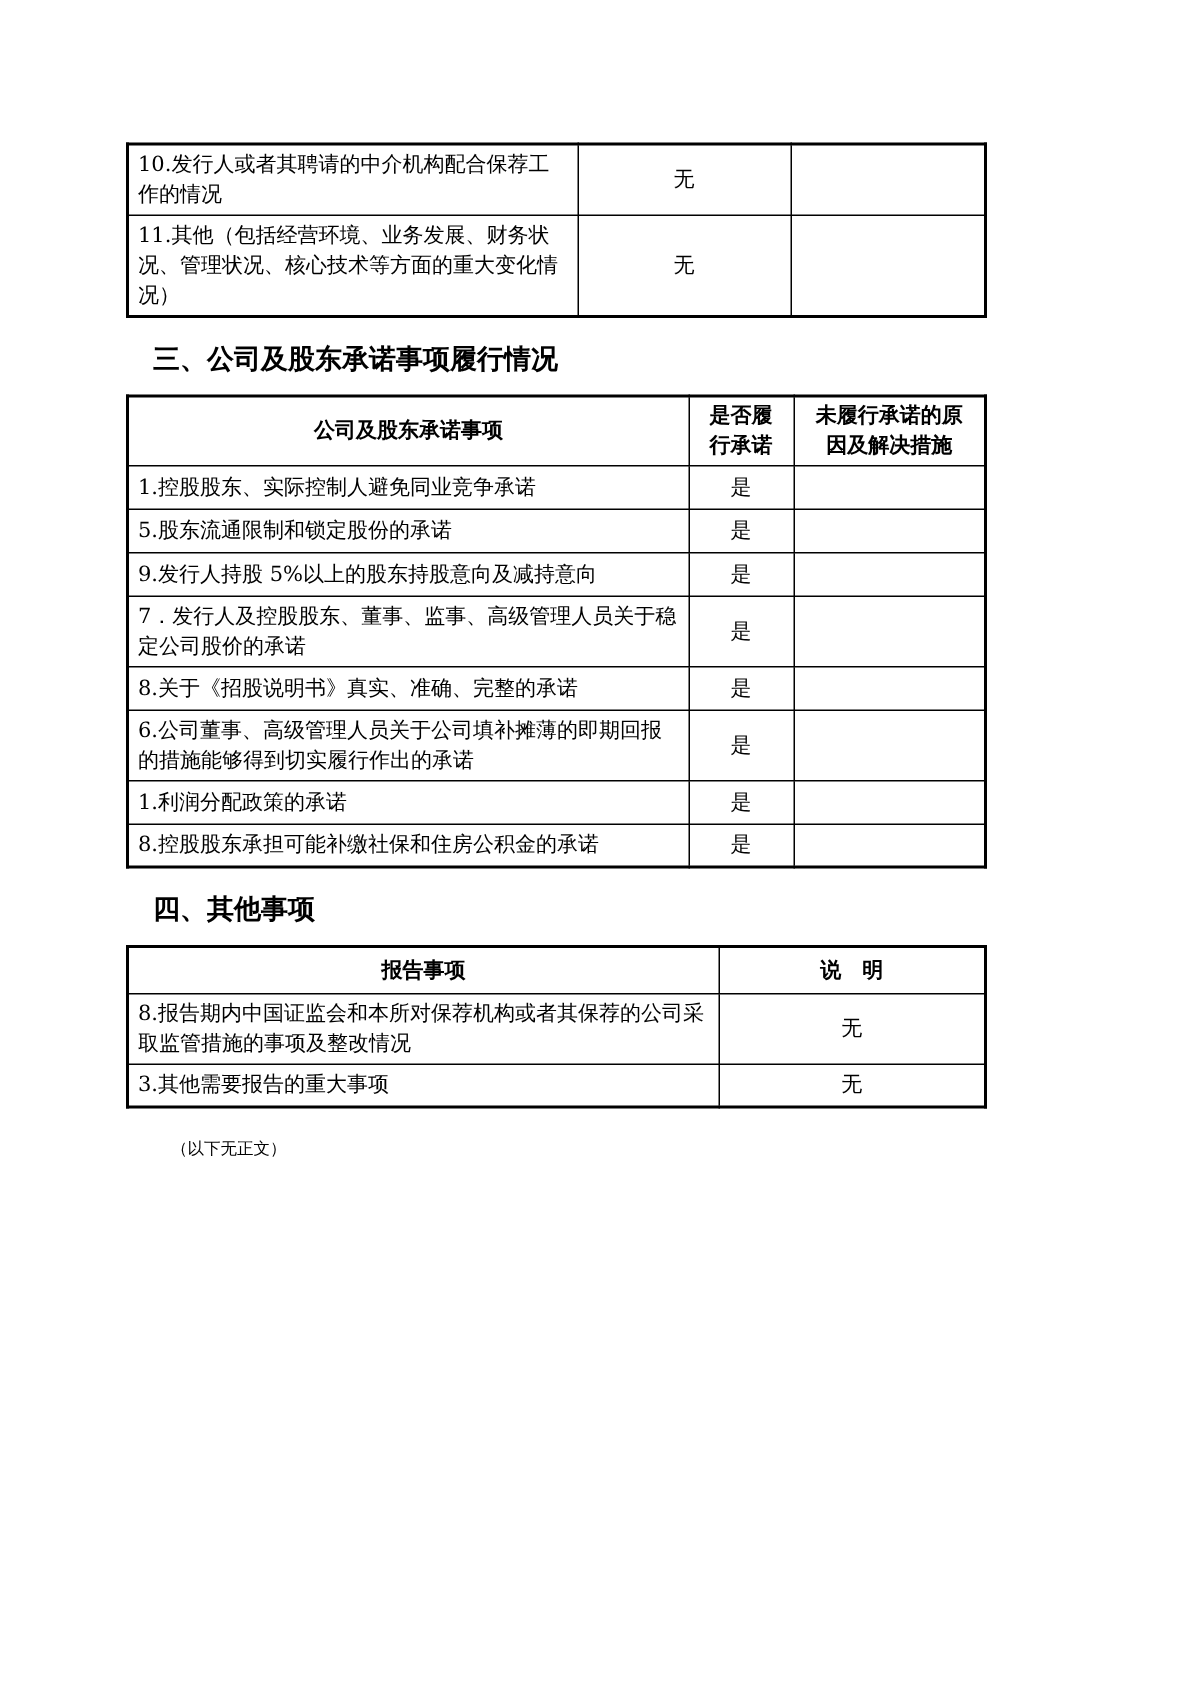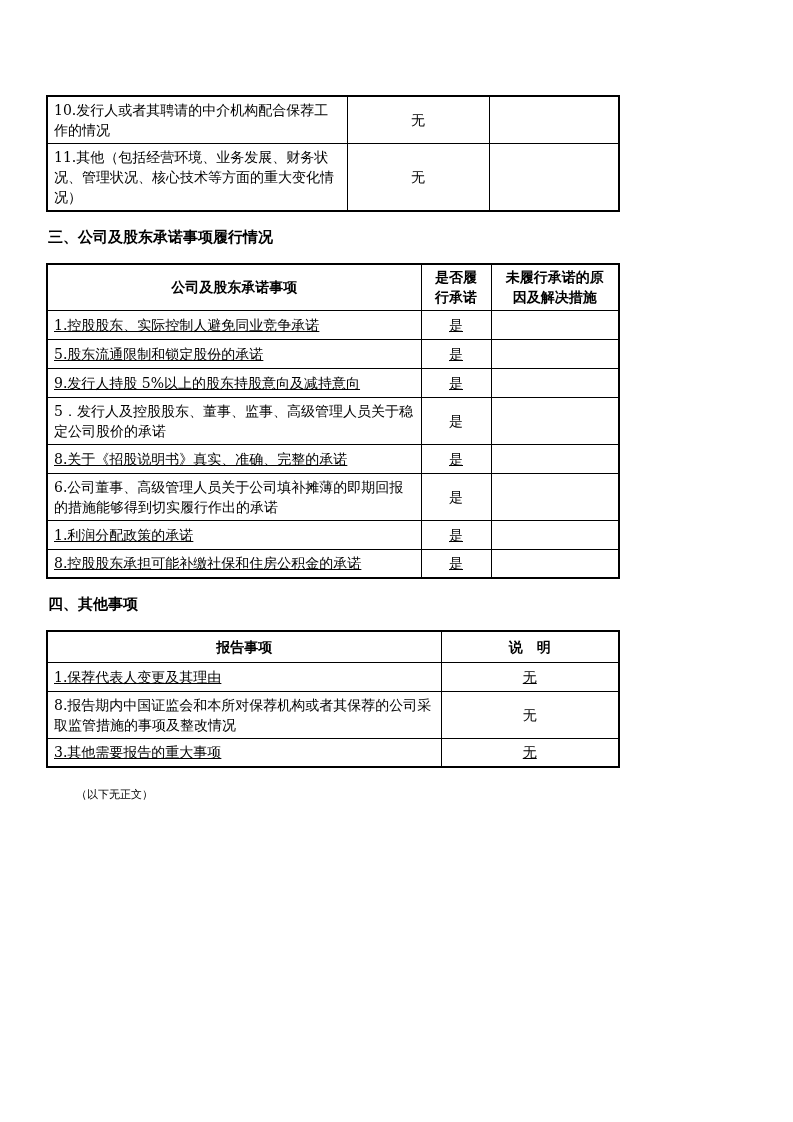--- a/index.html
+++ b/index.html
@@ -5,21 +5,21 @@
   html, body { margin: 0; padding: 0; background: #e8e8e8; }
   .page {
     position: relative;
     width: 793px;
     height: 1122px;
     margin: 0 auto;
     background: #ffffff;
     color: #000;
     font-family: "DejaVu Serif", "Liberation Serif", serif;
     box-sizing: border-box;
-    padding: 95px 108px 0 46px;
+    padding: 95px 108px 0 84px;
     overflow: hidden;
   }
   table.doc-table {
     border-collapse: collapse;
     table-layout: fixed;
     width: 572px;
     border: 2px solid #000;
   }
   .doc-table td, .doc-table th {
     border: 1px solid #000;
@@ -32,30 +32,30 @@
     overflow: hidden;
   }
   .doc-table th {
     font-family: "DejaVu Sans", "Liberation Sans", sans-serif;
     font-weight: bold;
     text-align: center;
     padding: 2px 4px;
   }
   .cell-item { text-align: left; }
   .cell-center { text-align: center; }
-  tr.h-single td { height: 29px; text-decoration: underline; }
+  tr.h-single td { height: 29px; }
   tr.h-double td { height: 46px; }
   tr.h-header th { height: 46px; }
   tr.h-header-single th { height: 31px; }
   .section-heading {
-    font-family: Liberation Mono, monospace;
+    font-family: Liberation Serif, serif;
     font-weight: bold;
-    font-size: 15px;
+    font-size: 18px;
     line-height: 20px;
-    margin: 17px 0 14px 2px;
+    margin: 17px 0 14px 18px;
   }
   .closing-note {
     font-size: 11px;
     line-height: 20px;
     margin: 17px 0 0 30px;
   }
 </style>
 </head>
 <body>
 
@@ -110,21 +110,21 @@
       <td class="cell-item">5.股东流通限制和锁定股份的承诺</td>
       <td class="cell-center">是</td>
       <td class="cell-center"></td>
     </tr>
     <tr class="h-single">
       <td class="cell-item">9.发行人持股 5%以上的股东持股意向及减持意向</td>
       <td class="cell-center">是</td>
       <td class="cell-center"></td>
     </tr>
     <tr class="h-double">
-      <td class="cell-item">5．发行人及控股股东、董事、监事、高级管理人员关于稳定公司股价的承诺</td>
+      <td class="cell-item">7．发行人及控股股东、董事、监事、高级管理人员关于稳定公司股价的承诺</td>
       <td class="cell-center">是</td>
       <td class="cell-center"></td>
     </tr>
     <tr class="h-single">
       <td class="cell-item">8.关于《招股说明书》真实、准确、完整的承诺</td>
       <td class="cell-center">是</td>
       <td class="cell-center"></td>
     </tr>
     <tr class="h-double">
       <td class="cell-item">6.公司董事、高级管理人员关于公司填补摊薄的即期回报的措施能够得到切实履行作出的承诺</td>
@@ -149,24 +149,20 @@
   <table class="doc-table">
     <colgroup>
         <col style="width:394px">
         <col style="width:178px">
       </colgroup>
     <tbody>
         <tr class="h-header-single">
       <th>报告事项</th>
       <th>说　明</th>
     </tr>
-    <tr class="h-single">
-      <td class="cell-item">1.保荐代表人变更及其理由</td>
-      <td class="cell-center">无</td>
-    </tr>
     <tr class="h-double">
       <td class="cell-item">8.报告期内中国证监会和本所对保荐机构或者其保荐的公司采取监管措施的事项及整改情况</td>
       <td class="cell-center">无</td>
     </tr>
     <tr class="h-single">
       <td class="cell-item">3.其他需要报告的重大事项</td>
       <td class="cell-center">无</td>
     </tr>
   </tbody>
     </table>

